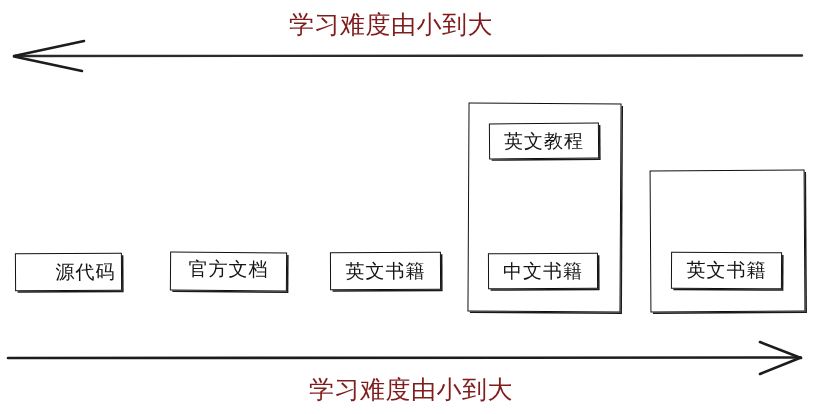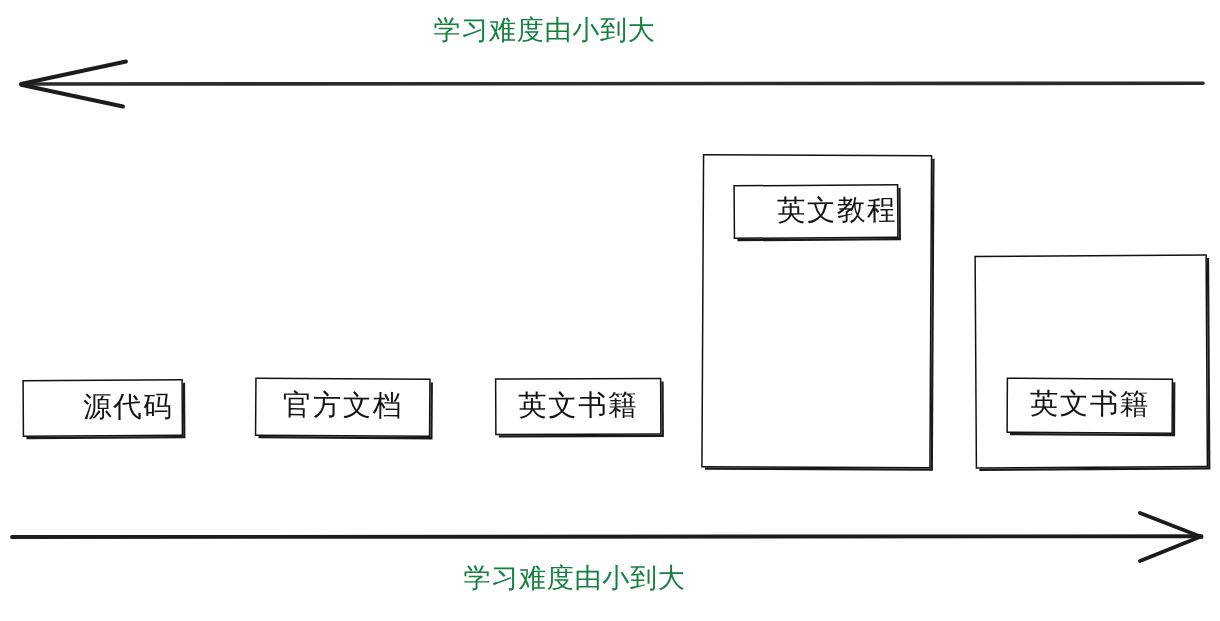--- a/index.html
+++ b/index.html
@@ -10,22 +10,22 @@
   #canvas {
     position: relative;
     width: 813px;
     height: 414px;
     background: #ffffff;
     overflow: hidden;
     font-family: "Liberation Sans", "DejaVu Sans", sans-serif;
   }
   .axis-label {
     position: absolute;
-    font-size: 18px;
-    color: #15803d;
+    font-size: 25px;
+    color: #7f1d1d;
     letter-spacing: 0.5px;
     white-space: nowrap;
     font-family: "Liberation Sans", "DejaVu Sans", sans-serif;
   }
   #top-label { left: 289px; top: 8px; }
   #bottom-label { left: 309px; top: 373px; }
 
   svg.arrow-layer {
     position: absolute;
     left: 0;
@@ -89,35 +89,38 @@
     <g>
       <path d="M8 358 L800 357.5" stroke="#1c1c1c" stroke-width="2.6" fill="none" stroke-linecap="round"></path>
       <path d="M801 358 L760 342 M801 357.5 L760 374" stroke="#1c1c1c" stroke-width="2.6" fill="none" stroke-linecap="round"></path>
     </g>
   </svg>
 
   <div class="node sk1" style="left:15px; top:253px; width:107px; height:38px;">
     <span class="node-txt">源代码</span>
   </div>
 
-  <div class="node sk2" style="left:170px; top:252px; width:117px; height:39px;">
+  <div class="node sk2" style="left:170px; top:252px; width:117px; height:39px;font-family:Liberation Mono, monospace;">
     <span class="node-txt">官方文档</span>
   </div>
 
   <div class="node sk3" style="left:330px; top:252px; width:111px; height:38px;">
     <span class="node-txt">英文书籍</span>
   </div>
 
   <div class="group-box sk4" style="left:468px; top:103px; width:153px; height:209px;"></div>
 
-  <div class="node sk5" style="left:489px; top:123px; width:110px; height:36px;justify-content:flex-end;">
+  <div class="node sk5" style="left:489px; top:123px; width:110px; height:36px;">
     <span class="node-txt">英文教程</span>
   </div>
 
 
+  <div class="node sk3" style="left:488px; top:253px; width:110px; height:36px;">
+    <span class="node-txt">中文书籍</span>
+  </div>
 
   <div class="group-box sk1" style="left:650px; top:170px; width:155px; height:142px;"></div>
 
 
   <div class="node sk4" style="left:671px; top:252px; width:111px; height:37px;">
     <span class="node-txt">英文书籍</span>
   </div>
 
 </div>
 

